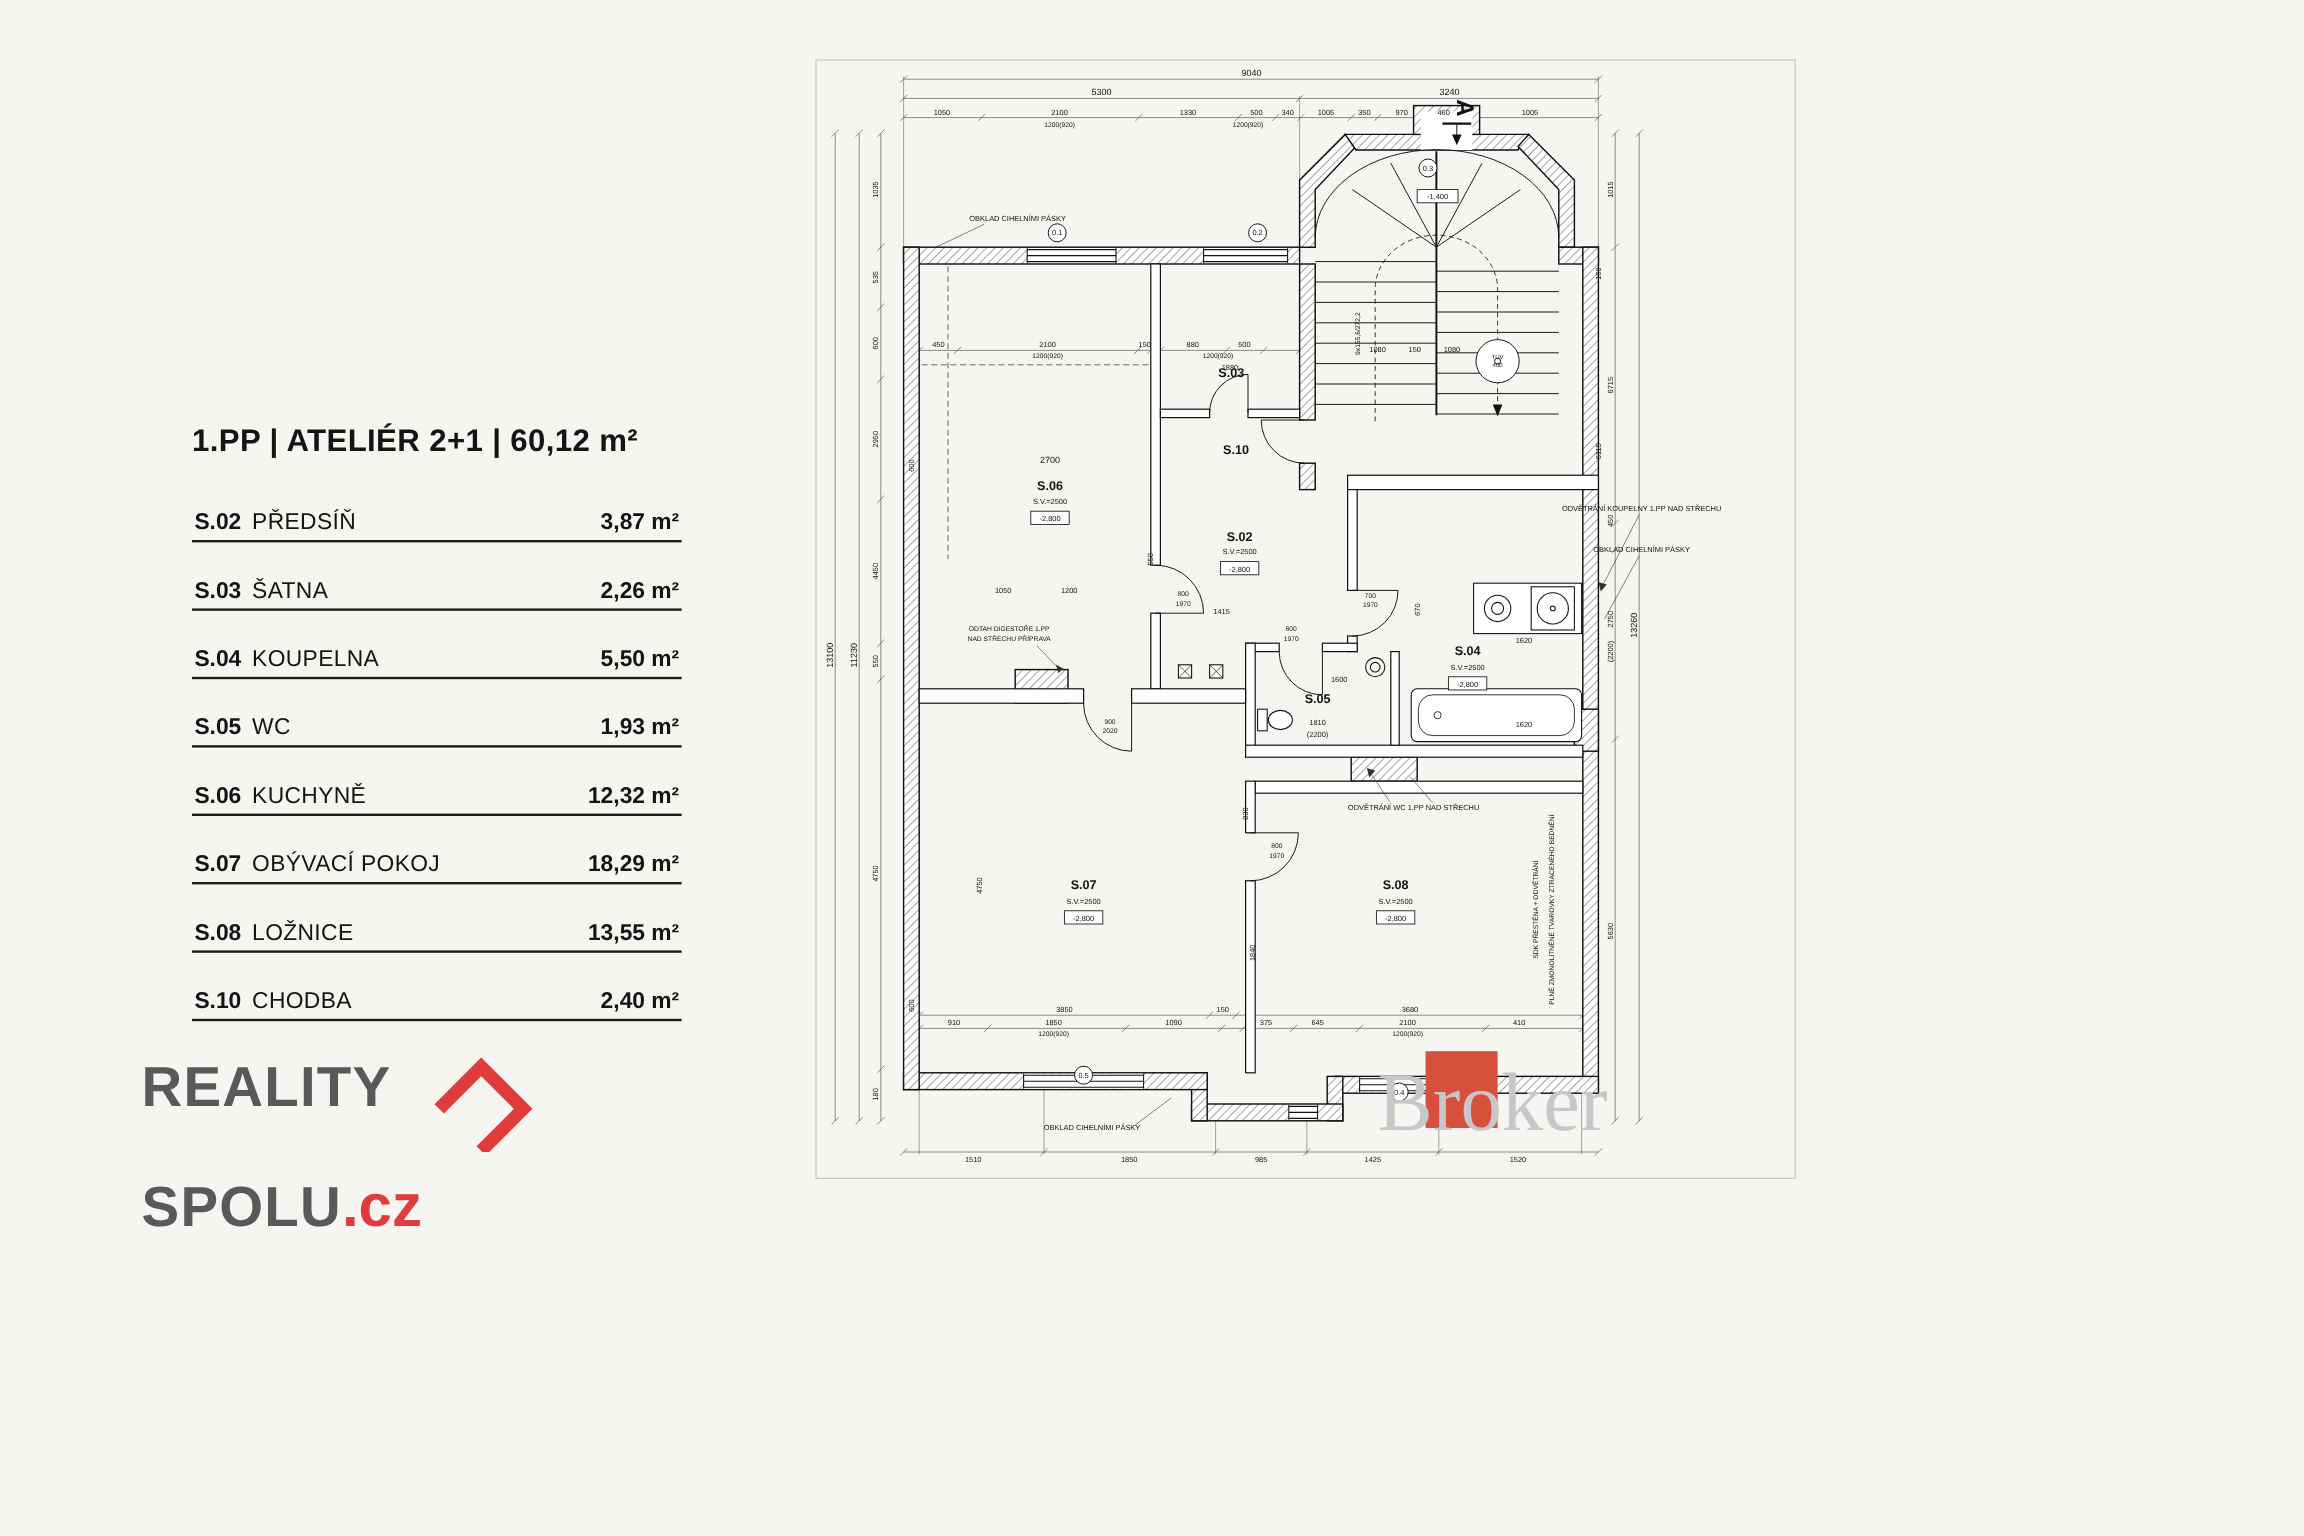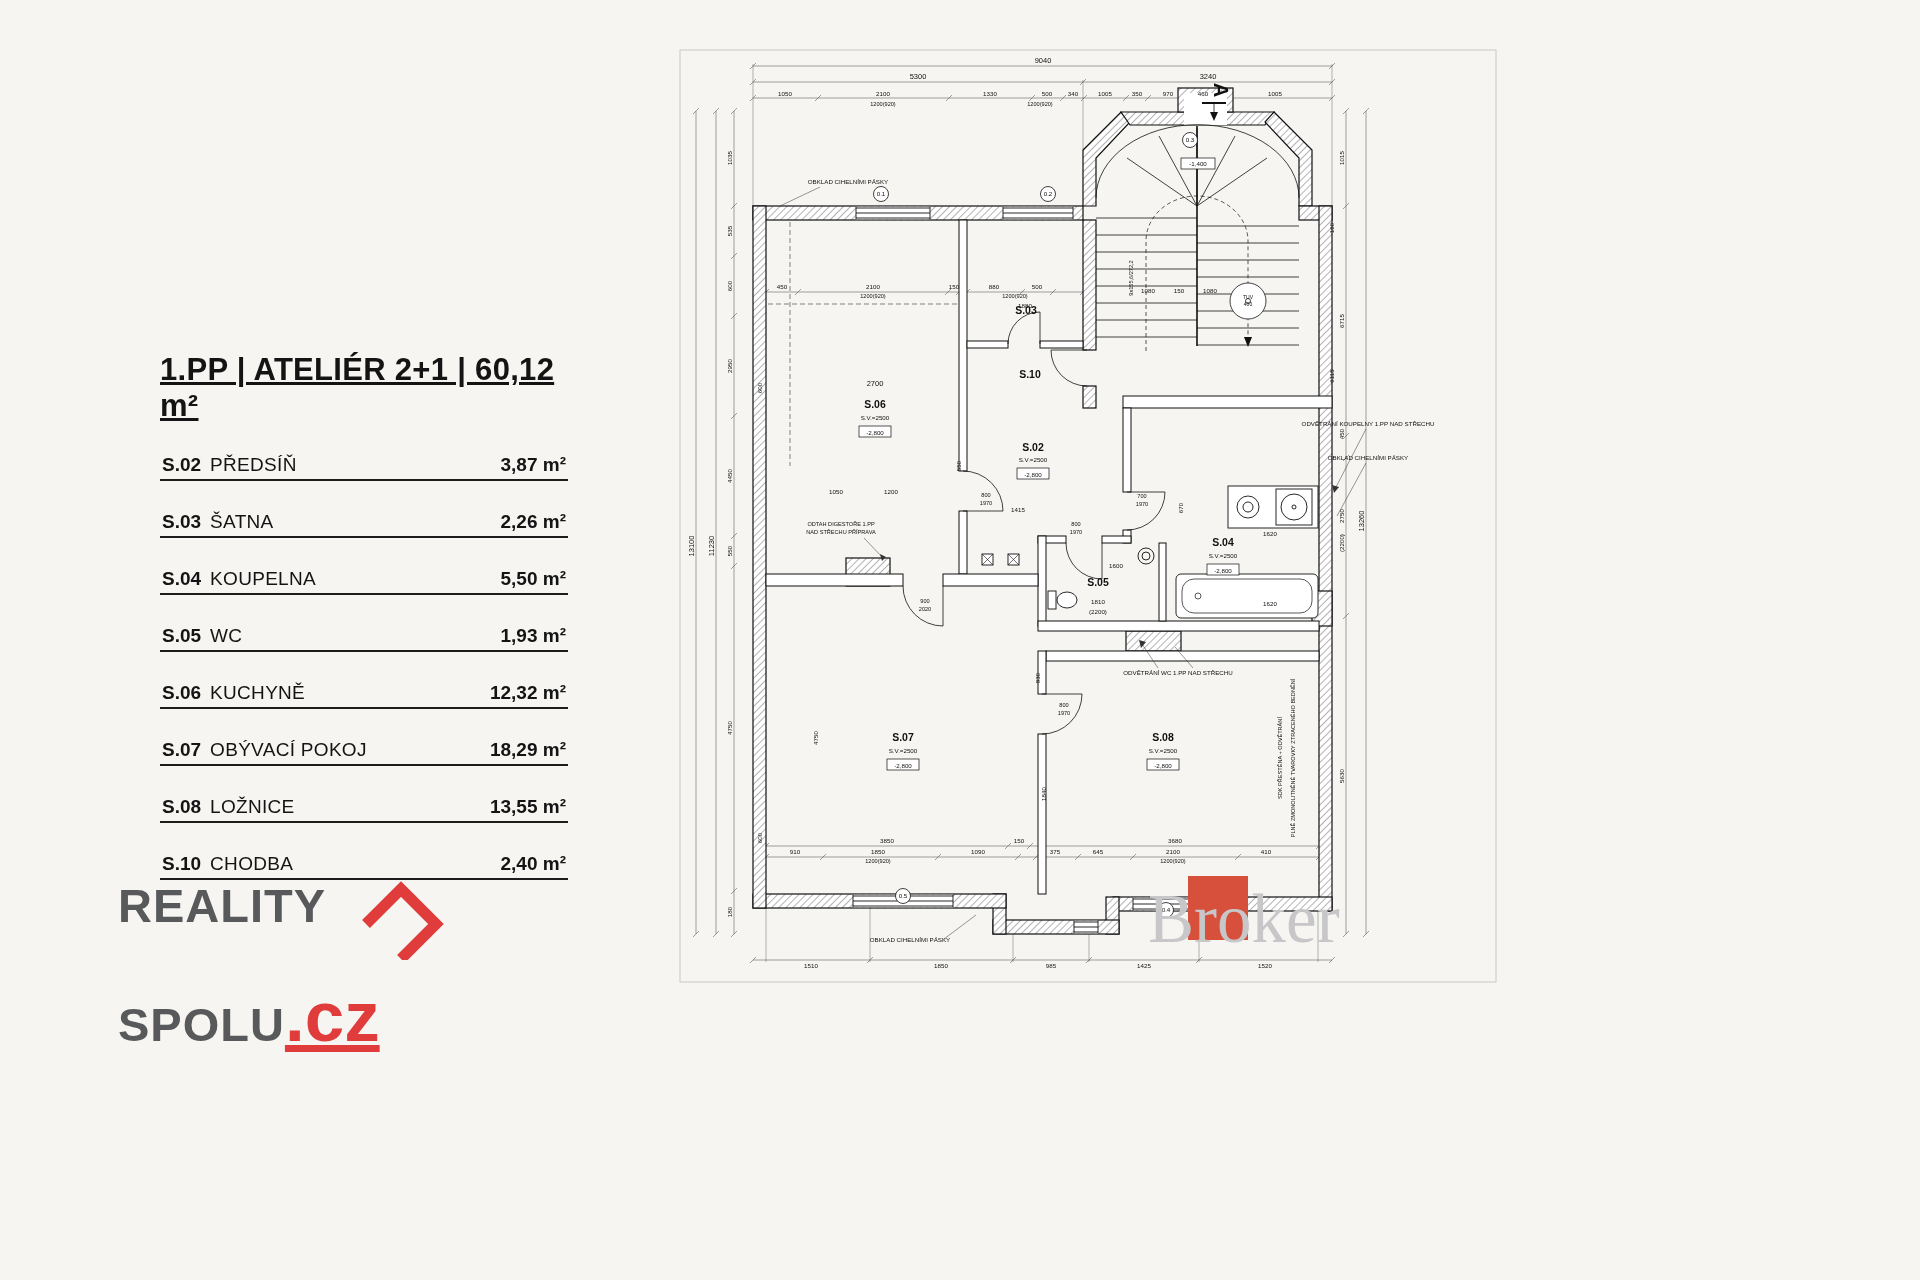--- a/index.html
+++ b/index.html
@@ -1,38 +1,38 @@
 <!DOCTYPE html>
 <html><head>
 <meta charset="utf-8">
 <style>
   html,body{margin:0;padding:0;background:#eceae7;}
   .stage{position:relative;width:1920px;height:1280px;background:#f6f5f2;overflow:hidden;
          font-family:"Liberation Sans",sans-serif;}
   
   .legend{position:absolute;left:160px;top:352px;width:408px;color:#141414;}
-  .legend-title{font-size:31px;font-weight:700;letter-spacing:.3px;margin-bottom:0;text-decoration:underline;}
+  .legend-title{font-size:26px;font-weight:700;letter-spacing:.3px;margin-bottom:12px;}
   .lrow{display:flex;align-items:baseline;border-bottom:2px solid #1c1c1c;padding:6px 2px 3px;font-size:19px;}
   .lcode{font-weight:700;margin-right:9px;}
   .lname{letter-spacing:.3px;margin-top:18px;}
   .larea{margin-left:auto;font-weight:700;margin-top:24px;}
   
   .plan{position:absolute;left:678px;top:46px;width:820px;height:940px;}
   .plan svg{display:block;}
   .plan text{font-family:"Liberation Sans",sans-serif;fill:#111;text-anchor:middle;}
   .t5{font-size:5px}.t55{font-size:5.6px}.t6{font-size:6.2px}.t7{font-size:7.5px}
   .t10{font-size:10.5px;font-weight:700}
   .ts{text-anchor:start}
   
   .rs-logo{position:absolute;left:118px;top:882px;color:#58595b;}
   .rs-row1{position:relative;height:58px;}
   .rs-word{font-size:47px;font-weight:700;letter-spacing:1px;line-height:1;}
   .rs-mark{position:absolute;left:238px;top:-18px;}
   .rs-row2{margin-top:36px;}
-  .rs-tld{font-size:71px;font-weight:700;color:#e03c3c;text-decoration:underline;}
+  .rs-tld{font-size:50px;font-weight:700;color:#e03c3c;}
   
   .bc-logo{position:absolute;left:1142px;top:872px;width:380px;height:150px;
            font-family:"Liberation Serif",serif;color:#c7c7c9;}
   .bc-square{position:absolute;left:46px;top:4px;width:60px;height:64px;background:#d6503b;}
   .bc-line1{position:absolute;left:6px;top:8px;font-size:69px;}
   .bc-line2{position:absolute;left:40px;top:62px;font-size:52px;}
 </style>
 </head>
 <body>
 

